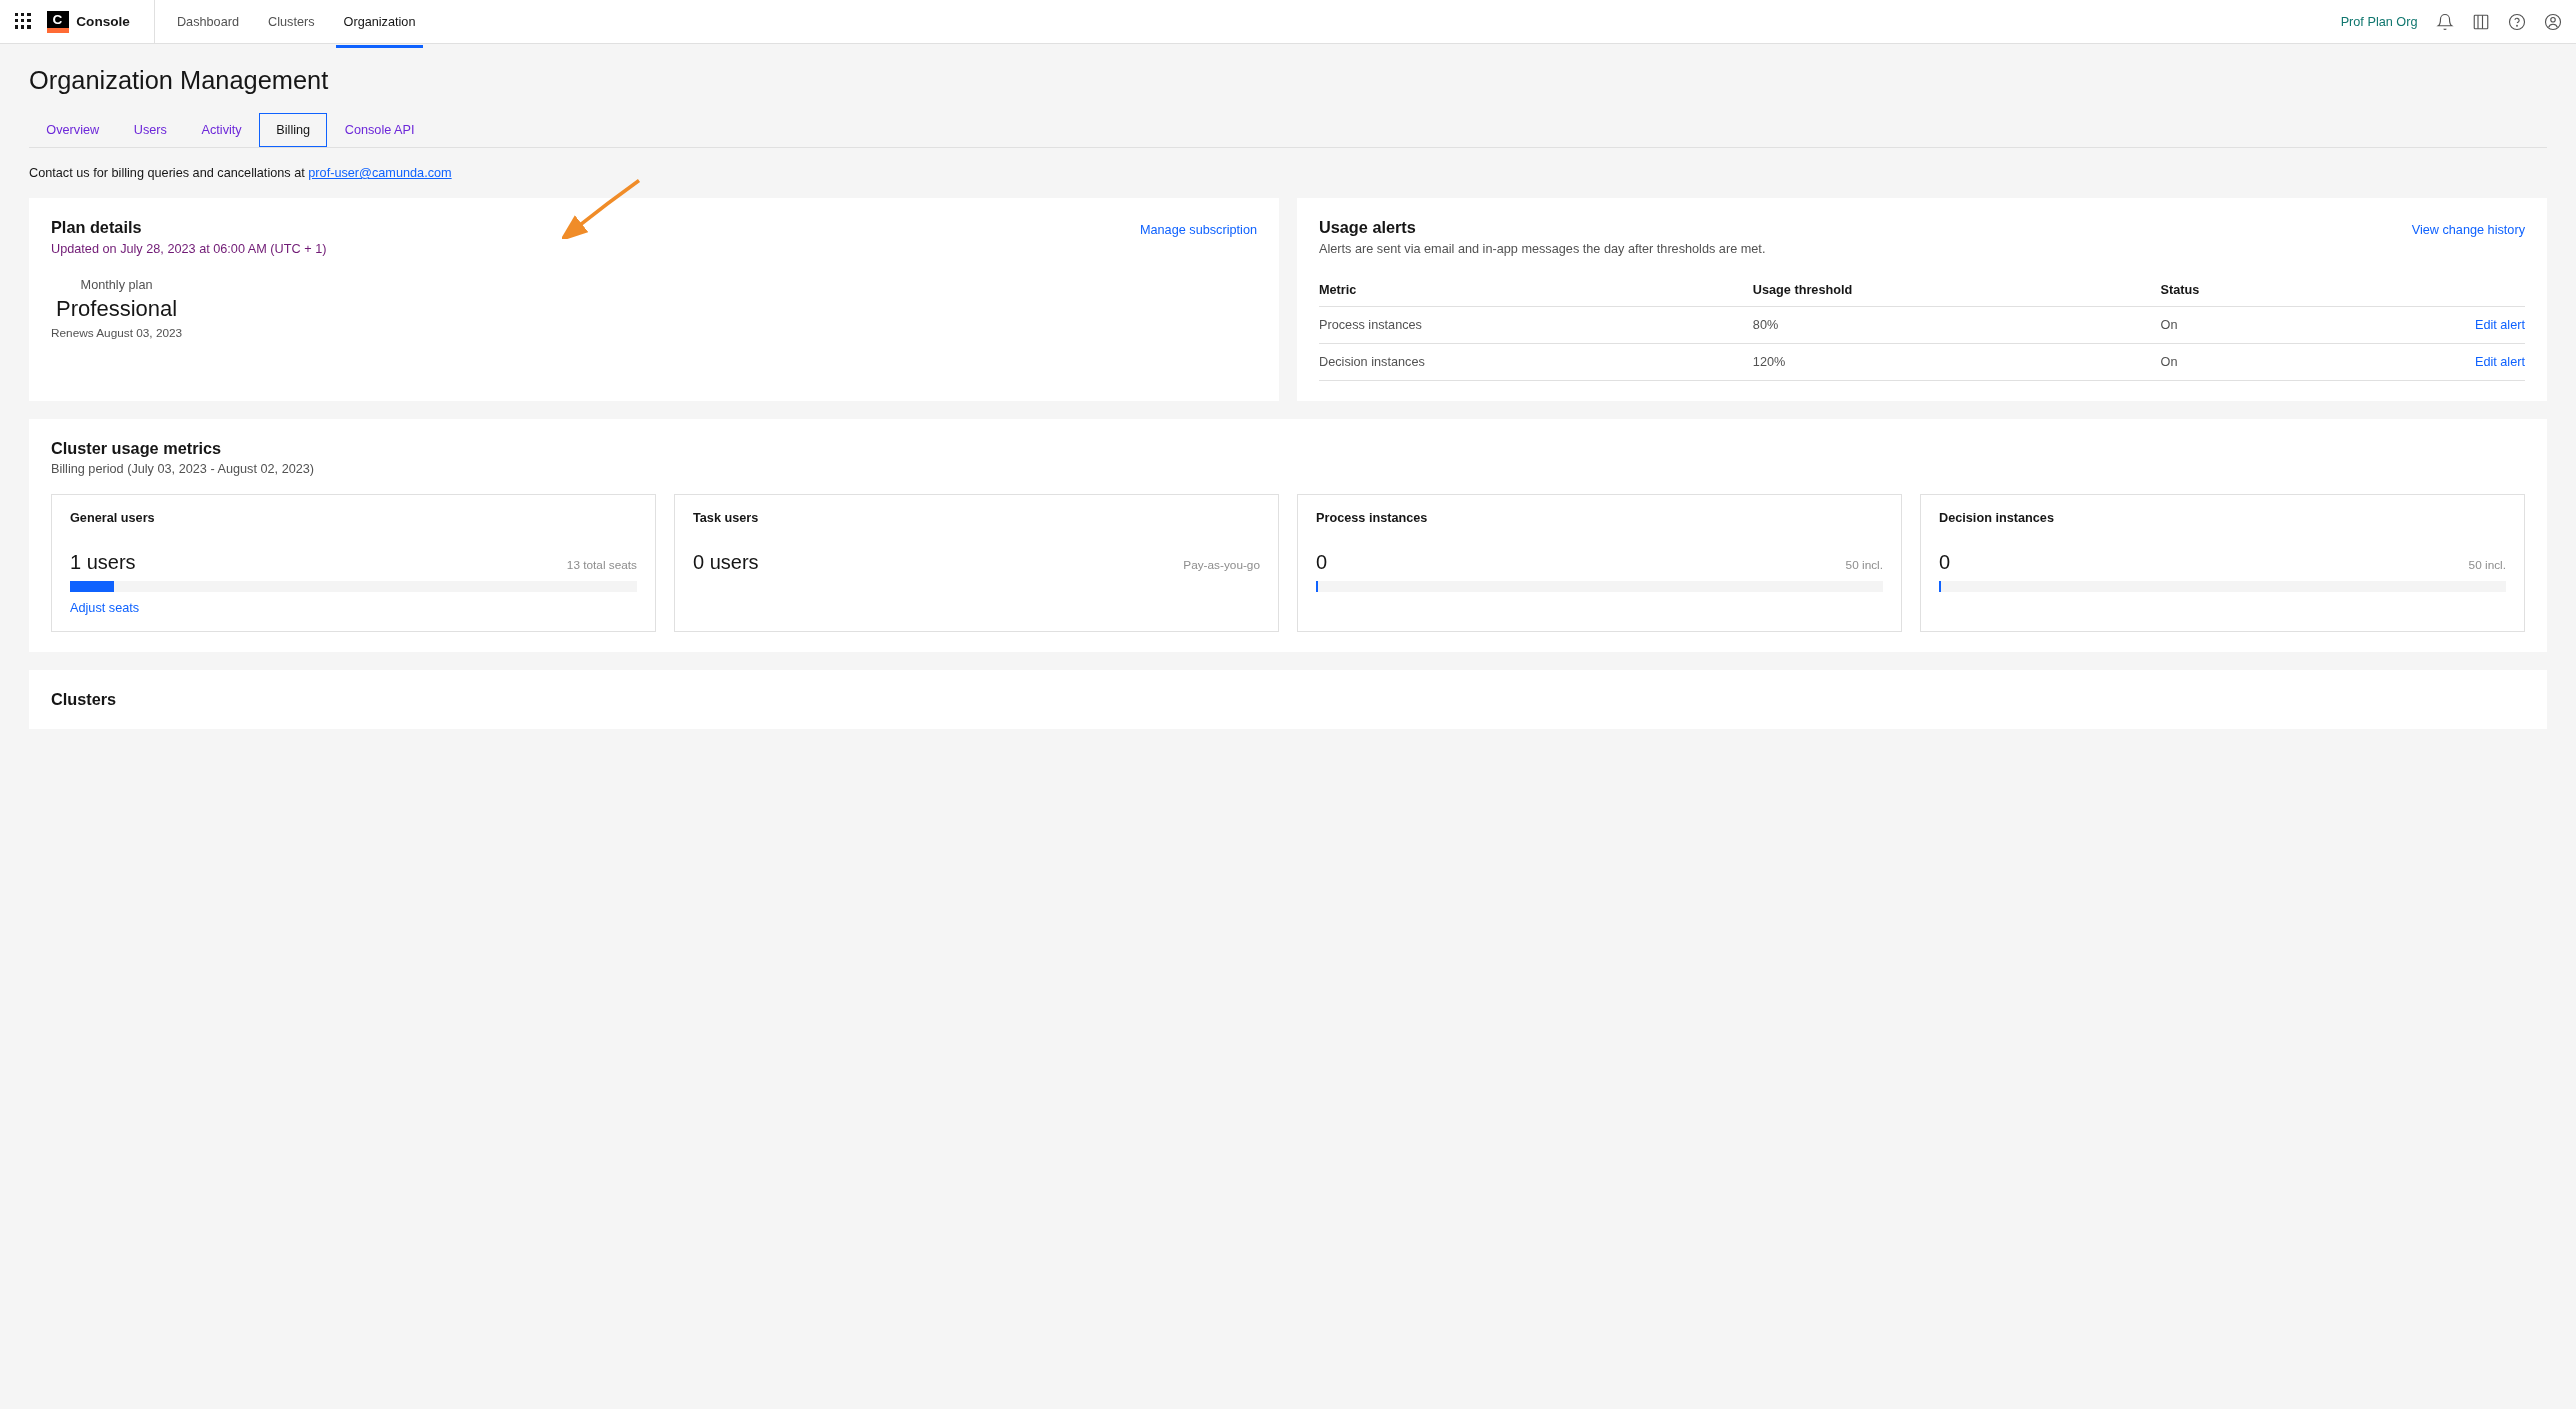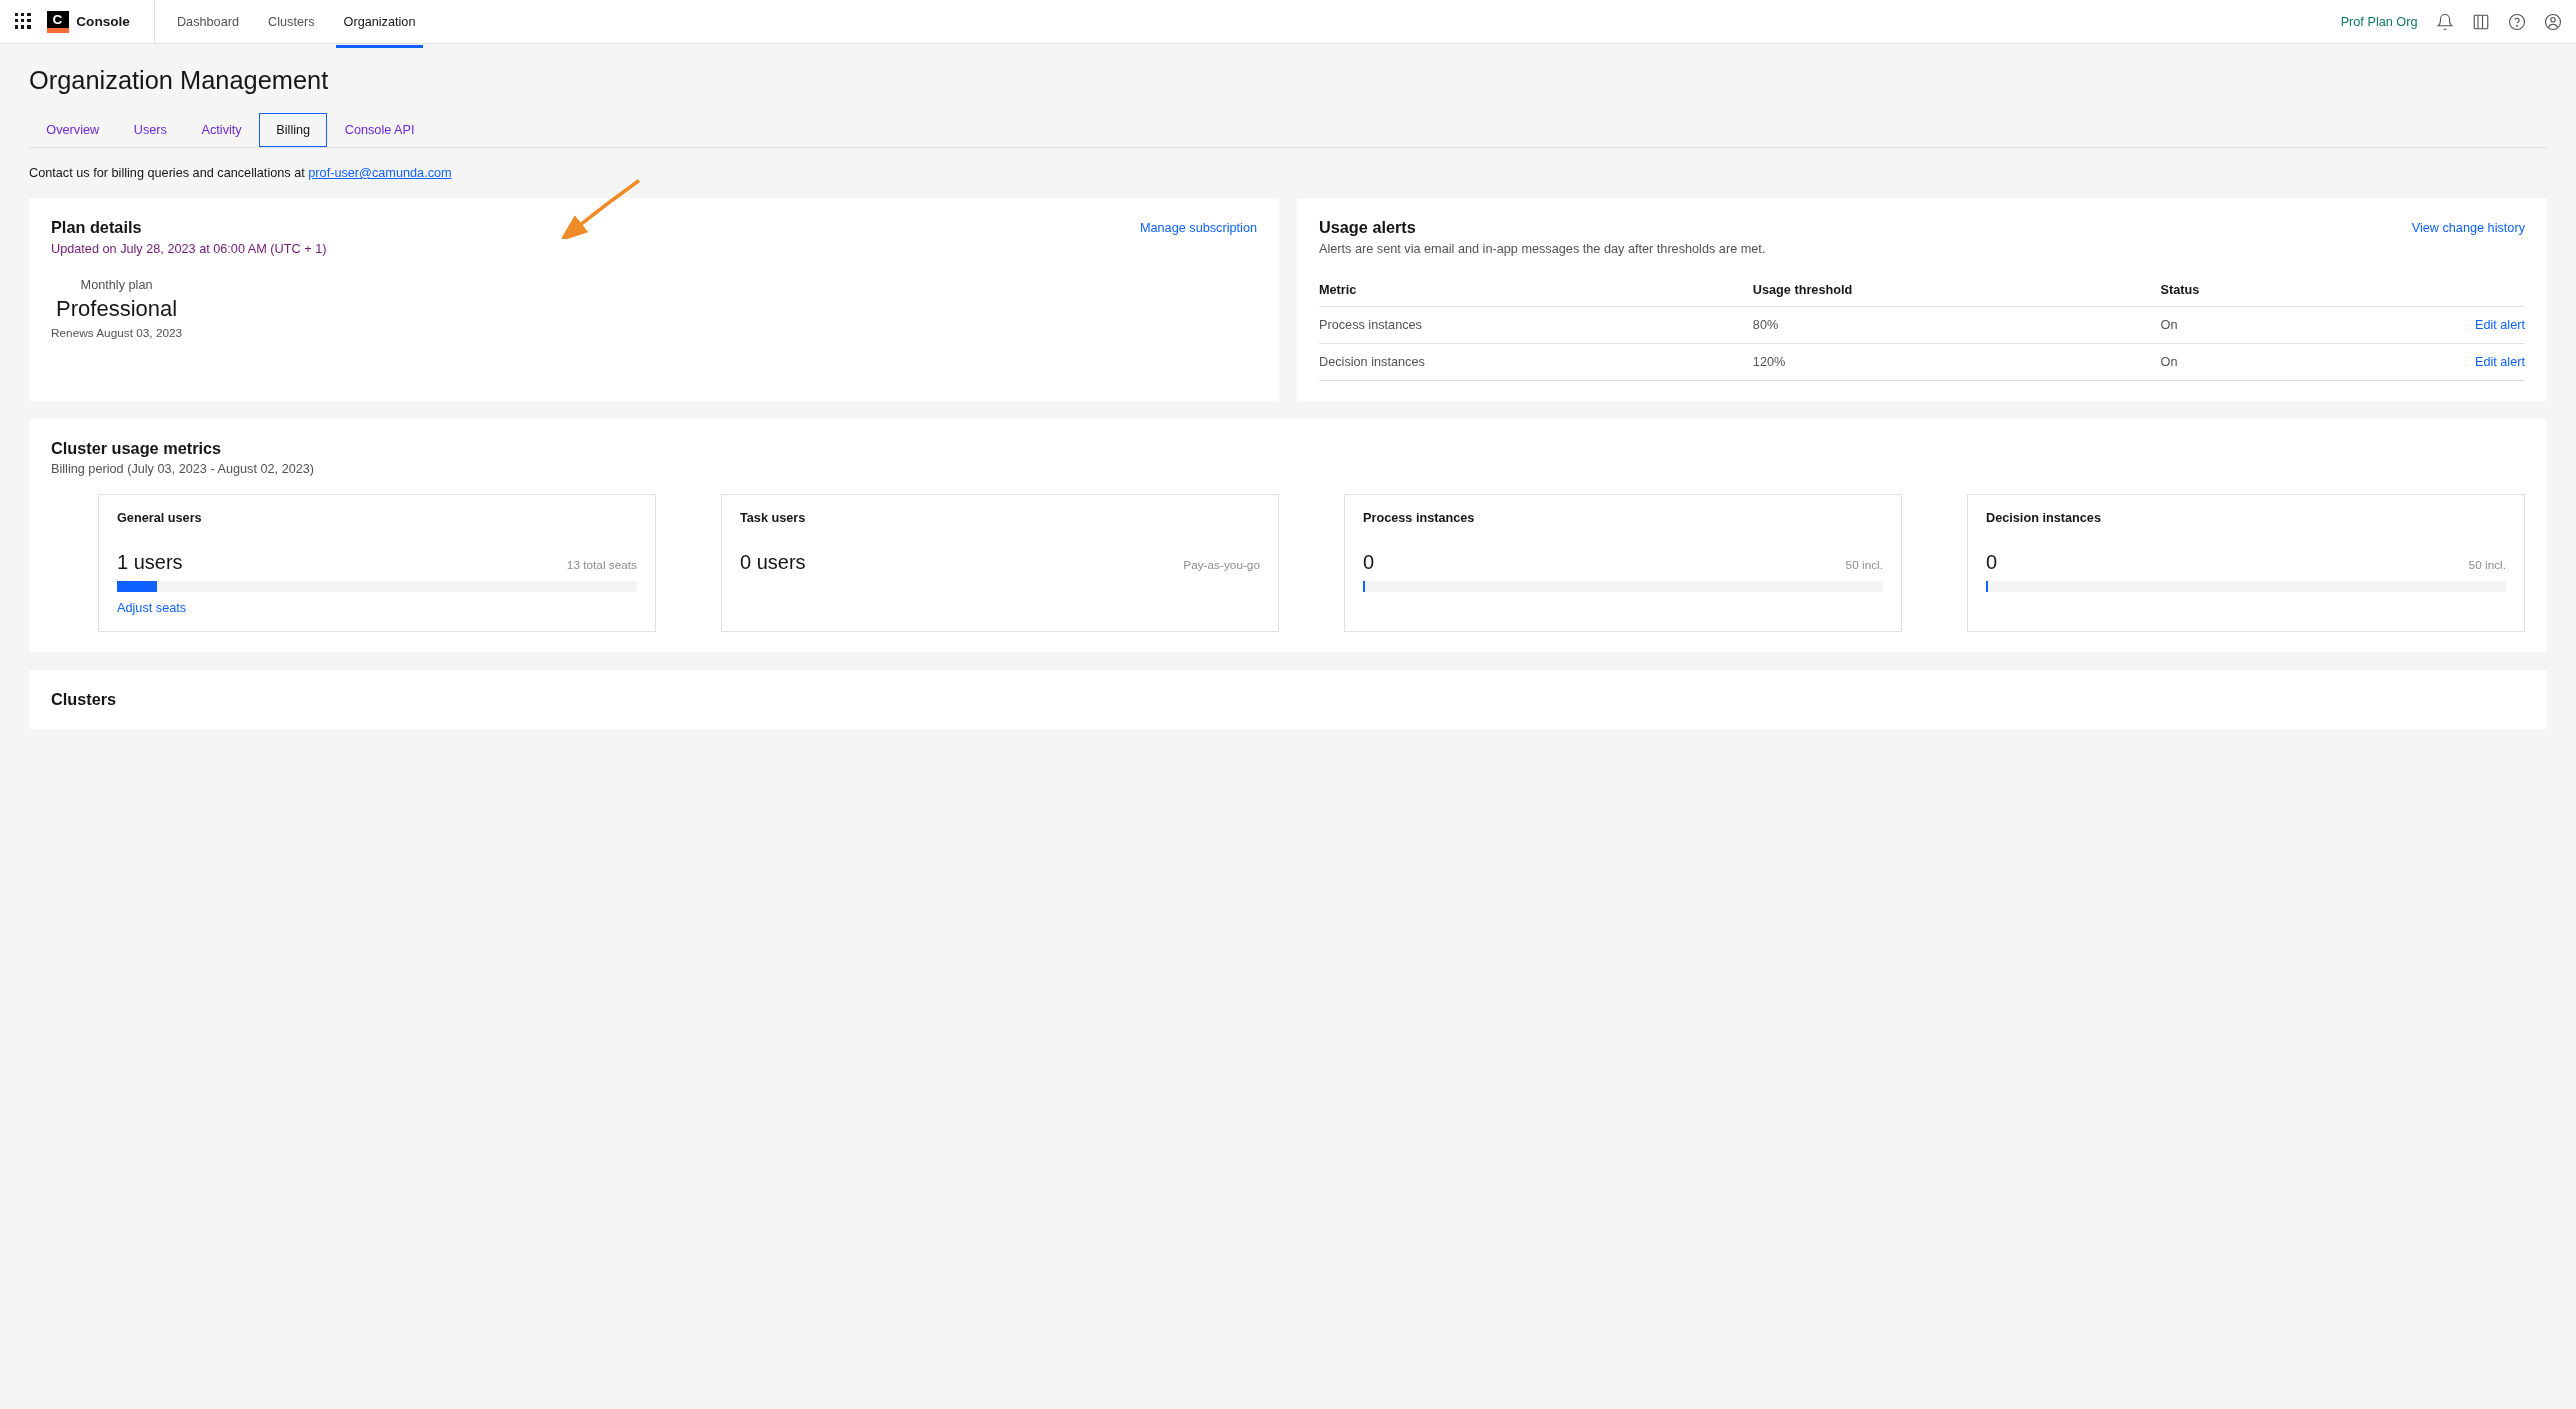--- a/index.html
+++ b/index.html
@@ -28,21 +28,21 @@
     .sub-tabs { display: flex; border-bottom: 0.9px solid #e0e0e0; margin-bottom: 18px; }
     .sub-tab { padding: 9px 16.3px; font-size: 12.7px; color: #6d28d9; cursor: pointer; border: 1.8px solid transparent; }
     .sub-tab.active { color: #161616; border: 1.8px solid #0f62fe; font-weight: 500; }
 
     .contact-line { font-size: 12.7px; color: #161616; margin-bottom: 18px; }
     .contact-line a { color: #0f62fe; text-decoration: underline; }
 
     .two-col { display: flex; gap: 18px; margin-bottom: 18px; }
     .card { background: #fff; padding: 20px 22px; flex: 1; }
 
-    .card-head { display: flex; justify-content: space-between; align-items: center; margin-bottom: 5.4px; }
+    .card-head { display: flex; justify-content: space-between; align-items: flex-end; margin-bottom: 5.4px; }
     .card-title { font-size: 16.3px; font-weight: 600; }
     .card-link { color: #0f62fe; font-size: 12.7px; cursor: pointer; }
     .card-sub { font-size: 12.7px; color: #701a75; margin-bottom: 22px; }
 
     .plan-row { display: flex; gap: 54px; text-align: center; }
     .plan-col .label { font-size: 12.7px; color: #525252; margin-bottom: 3.6px; }
     .plan-col .big { font-size: 22px; font-weight: 400; margin-bottom: 3.6px; }
     .plan-col .small { font-size: 11.8px; color: #525252; }
     .spend-line { display: flex; align-items: baseline; gap: 7.3px; }
     .spend-line .incl { font-size: 11.8px; color: #8d8d8d; }
@@ -50,21 +50,21 @@
     .usage-desc { font-size: 12.7px; color: #525252; margin-bottom: 18px; max-width: 454px; }
     .alerts-table { width: 100%; border-collapse: collapse; }
     .alerts-table th { text-align: left; font-size: 12.7px; font-weight: 600; padding: 9px 0; border-bottom: 0.9px solid #e0e0e0; }
     .alerts-table td { font-size: 12.7px; color: #525252; padding: 11px 0; border-bottom: 0.9px solid #e0e0e0; }
     .alerts-table .edit { color: #0f62fe; cursor: pointer; text-align: right; }
 
     .metrics-card { background: #fff; padding: 20px 22px; margin-bottom: 18px; }
     .metrics-title { font-size: 16.3px; font-weight: 600; margin-bottom: 3.6px; }
     .metrics-sub { font-size: 12.7px; color: #525252; margin-bottom: 18px; }
     .tiles { display: flex; gap: 18px; }
-    .tile { flex: 1; border: 0.9px solid #e0e0e0; padding: 16.3px 18px; min-height: 136px; margin-left: 47px; }
+    .tile { flex: 1; border: 0.9px solid #e0e0e0; padding: 16.3px 18px; min-height: 136px; }
     .tile-title { font-size: 12.7px; font-weight: 600; margin-bottom: 25.4px; }
     .tile-row { display: flex; justify-content: space-between; align-items: baseline; margin-bottom: 7.3px; }
     .tile-big { font-size: 20px; font-weight: 400; }
     .tile-small { font-size: 11.8px; color: #8d8d8d; }
     .bar { width: 100%; height: 11px; background: #f4f4f4; position: relative; margin-bottom: 9px; }
     .bar-fill { position: absolute; left: 0; top: 0; bottom: 0; background: #0f62fe; }
     .tile-link { color: #0f62fe; font-size: 12.7px; cursor: pointer; }
 
     .clusters-card { background: #fff; padding: 20px 22px; }
     .clusters-title { font-size: 16.3px; font-weight: 600; }

